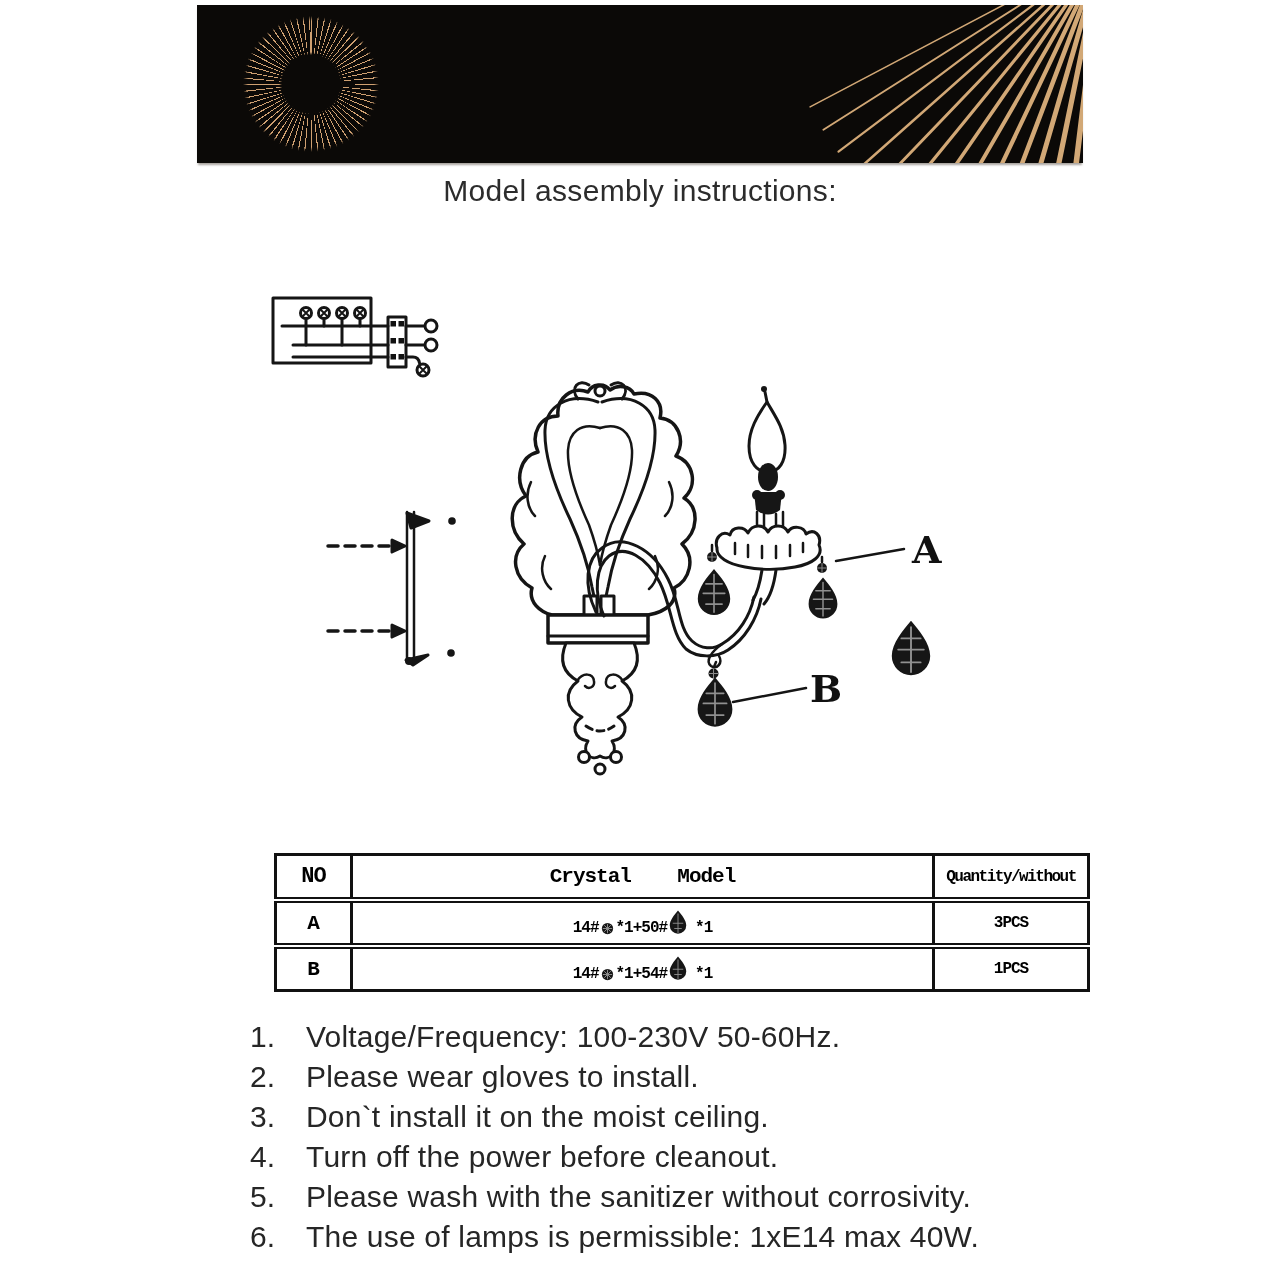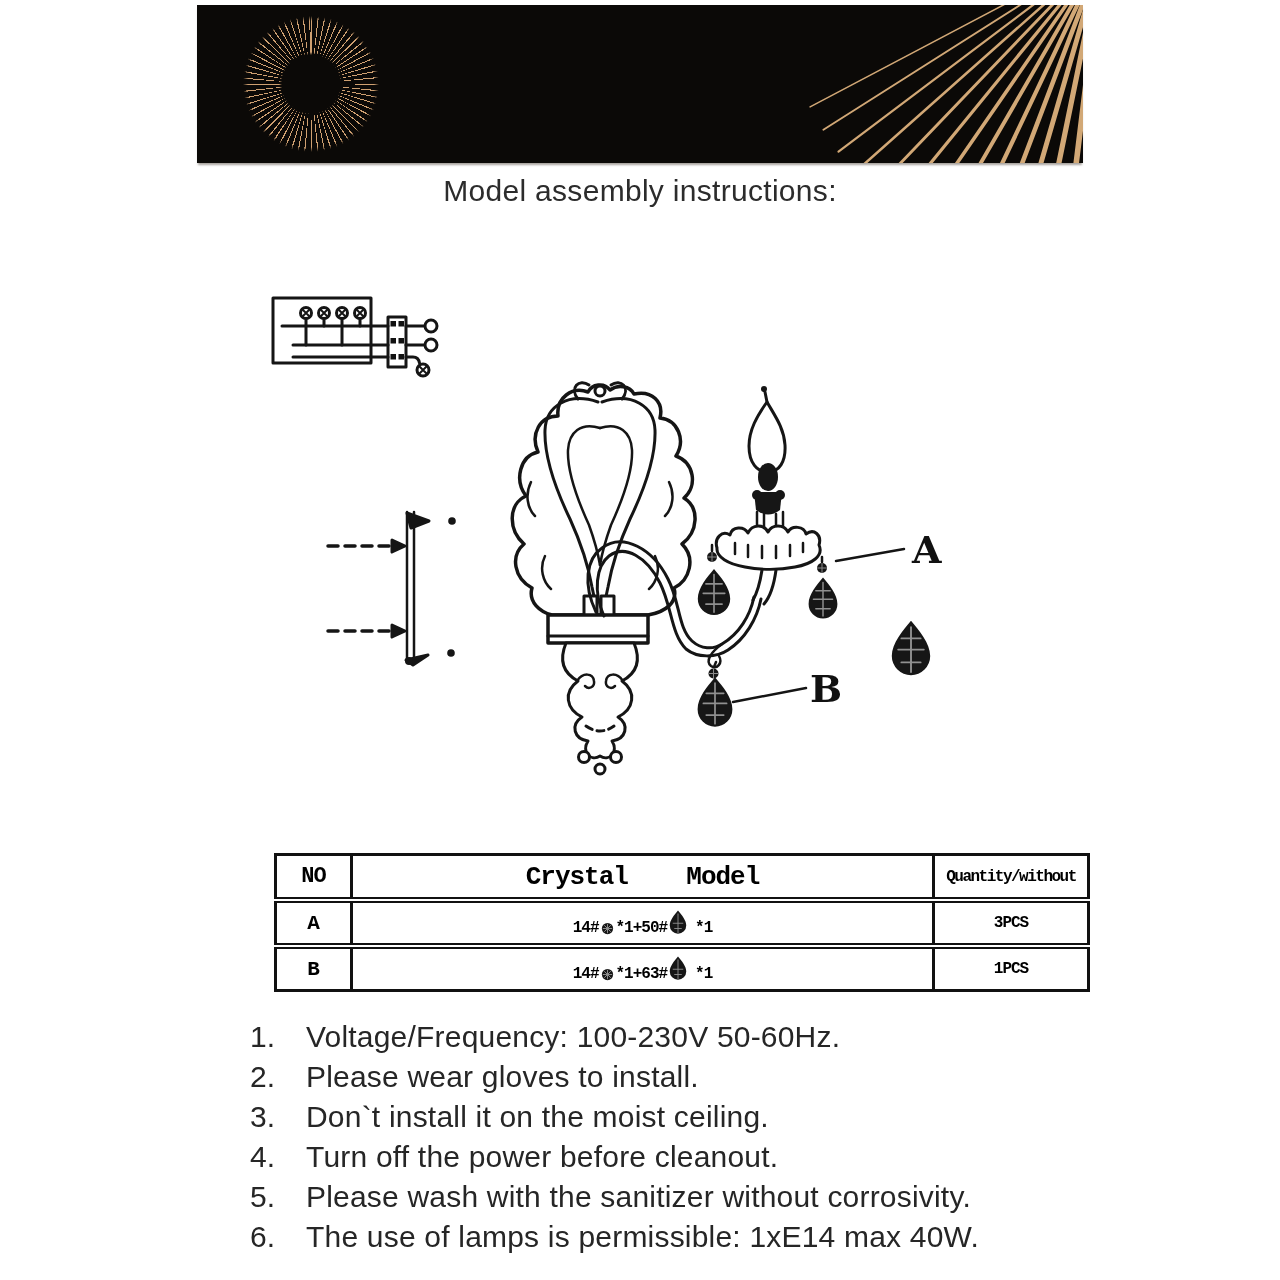--- a/index.html
+++ b/index.html
@@ -26,21 +26,21 @@
   .diagram{position:absolute;left:240px;top:270px;width:770px;height:520px;}
 
   
   .parts{position:absolute;left:238px;top:853px;width:804px;border-collapse:collapse;
          table-layout:fixed;font-family:"Liberation Mono",monospace;color:#000000;margin-left:36px;}
   .parts td,.parts th{border:3px solid #111;padding:0;text-align:center;vertical-align:middle;
          overflow:hidden;}
   .parts tr+tr td,.parts tr+tr th{border-top:6px double #111;}
   .parts th{font-weight:bold;}
   .th-no{width:73px;height:41px;font-size:22px;letter-spacing:-1px;}
-  .th-model{width:579px;font-size:26px;letter-spacing:-1px;white-space:pre;}
+  .th-model{width:579px;font-size:21px;letter-spacing:-1px;white-space:pre;}
   .th-qty{width:152px;font-size:16px;letter-spacing:-1.5px;}
   .row-cell{height:40px;font-size:21px;font-weight:bold;}
   .model-cell{text-align:left;padding-left:26px;font-size:16px;font-weight:bold;letter-spacing:-1px;}
   .model-cell svg{vertical-align:-4px;margin:0 1px;}
   .qty-cell{font-size:16px;font-weight:bold;letter-spacing:-1px;}
 
   
   .instructions{position:absolute;left:250px;top:1020px;width:830px;}
   .instr-item{display:flex;font-size:30px;line-height:33px;margin-bottom:7px;color:#262626;}
   .instr-num{width:56px;flex:0 0 56px;}
@@ -234,21 +234,21 @@
             </svg><span style="margin-left:6px">*1</span>
       </td>
       <td class="qty-cell">3PCS</td>
     </tr>
     <tr>
       <td class="row-cell">B</td>
       <td class="row-cell model-cell">
         <span>14#</span><svg width="15" height="15" viewBox="-8 -8 16 16">
               <circle r="6" fill="#161616"></circle>
               <path d="M-5,0H5M0,-5V5M-3.5,-3.5L3.5,3.5M3.5,-3.5L-3.5,3.5" stroke="#909090" stroke-width="1" fill="none"></path>
-            </svg><span>*1+63#</span><svg width="20" height="27" viewBox="-13 -18 26 36">
+            </svg><span>*1+54#</span><svg width="20" height="27" viewBox="-13 -18 26 36">
               <path d="M0,-16 C5,-10 11,-3 11,4 A11,11 0 1,1 -11,4 C-11,-3 -5,-10 0,-16 Z" fill="#161616"></path>
               <path d="M0,-12V14M-7,1H7M-5,8H5" stroke="#909090" stroke-width="1.2" fill="none"></path>
             </svg><span style="margin-left:6px">*1</span>
       </td>
       <td class="qty-cell">1PCS</td>
     </tr>
   </tbody>
     </table>
 
   <div class="instructions">

